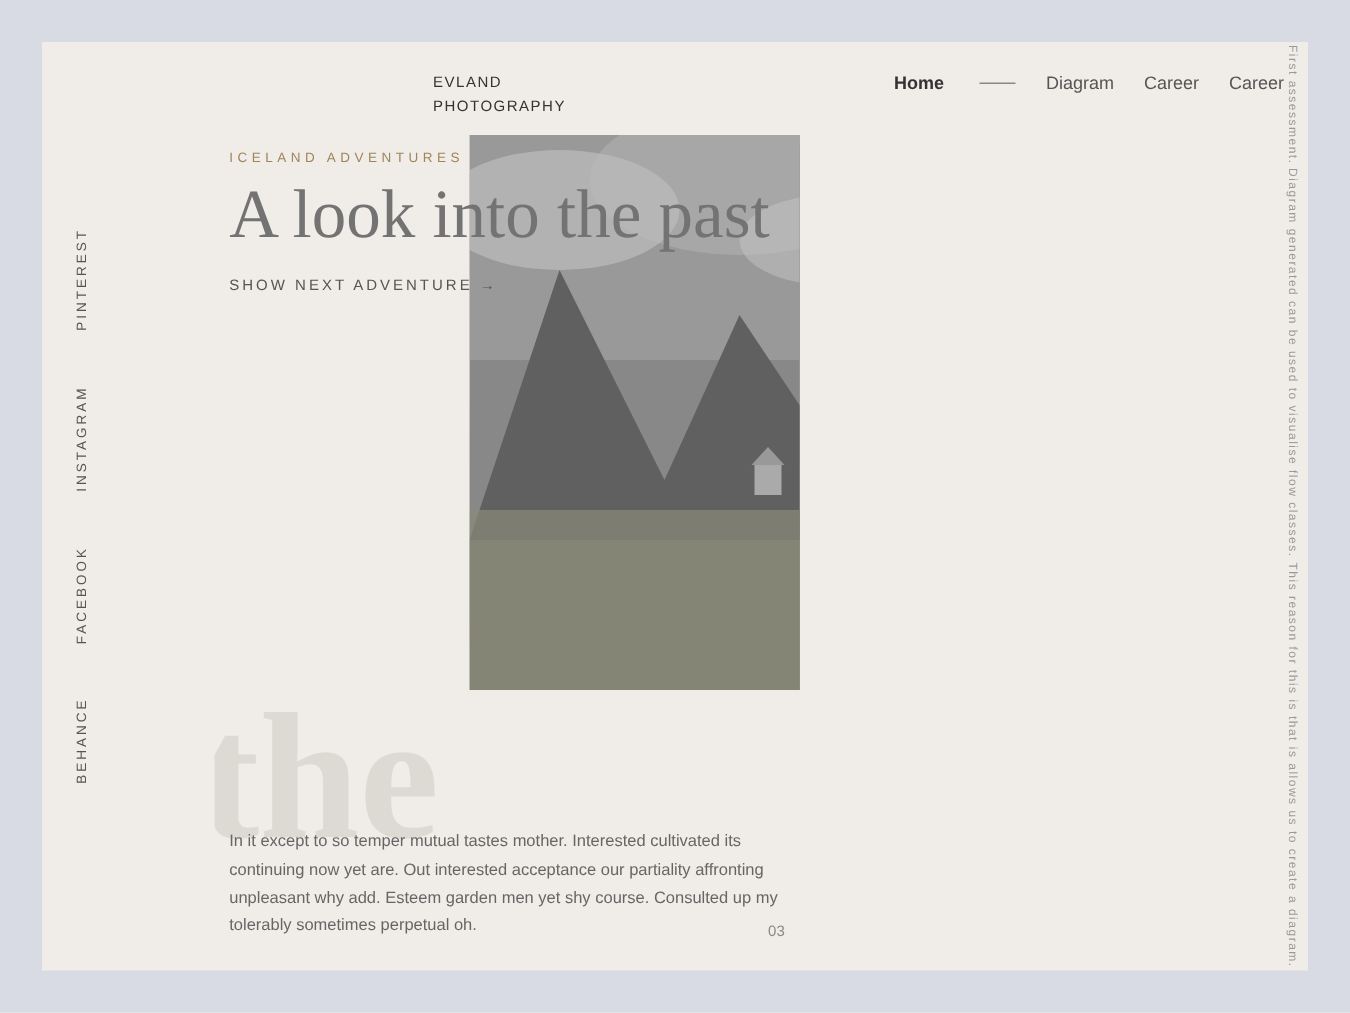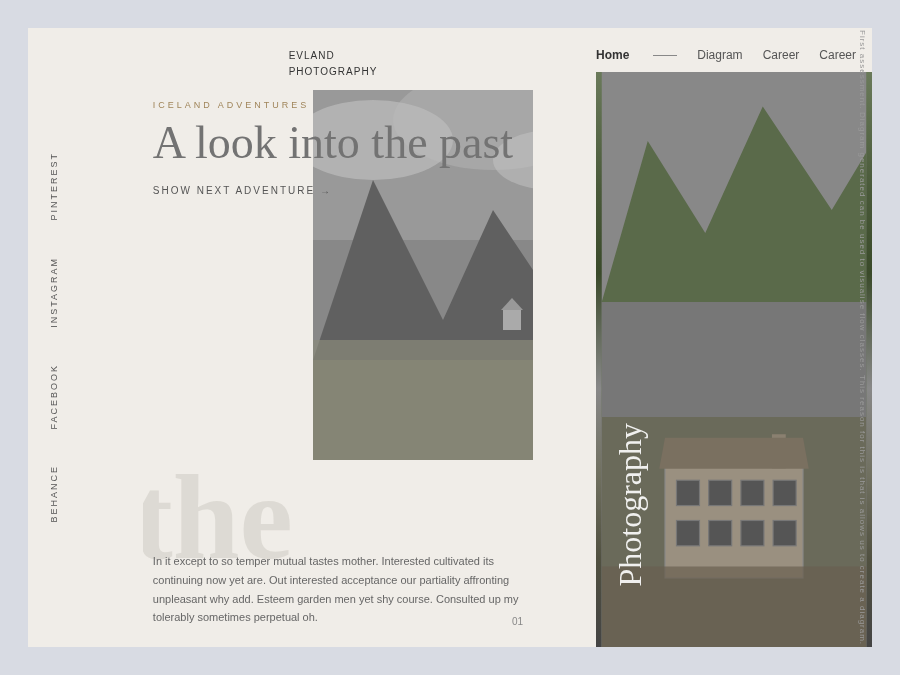--- a/index.html
+++ b/index.html
@@ -220,20 +220,21 @@
       color: #888;
       font-family: Arial, sans-serif;
     }
 
     
     .right-panel {
       width: 276px;
       display: flex;
       flex-direction: column;
       position: relative;
+      align-items: flex-end;
     }
 
     
     .right-nav {
       padding: 20px 16px 10px 0;
       display: flex;
       align-items: center;
       gap: 20px;
       justify-content: flex-end;
     }
@@ -346,21 +347,21 @@
           </svg>
         </div>
       </div>
 
       <div class="bottom-content">
         <div class="bottom-text-col">
           <p class="bottom-text">In it except to so temper mutual tastes mother. Interested cultivated its continuing now yet are. Out interested acceptance our partiality affronting unpleasant why add. Esteem garden men yet shy course. Consulted up my tolerably sometimes perpetual oh.</p>
         </div>
       </div>
 
-      <div class="page-number">01</div>
+      <div class="page-number">03</div>
 
     </div>
   </div>
 
   <div class="right-panel">
 
     <div class="right-nav">
       <span class="nav-item active">Home</span>
       <span class="nav-line"></span>
       <span class="nav-item">Diagram</span>

